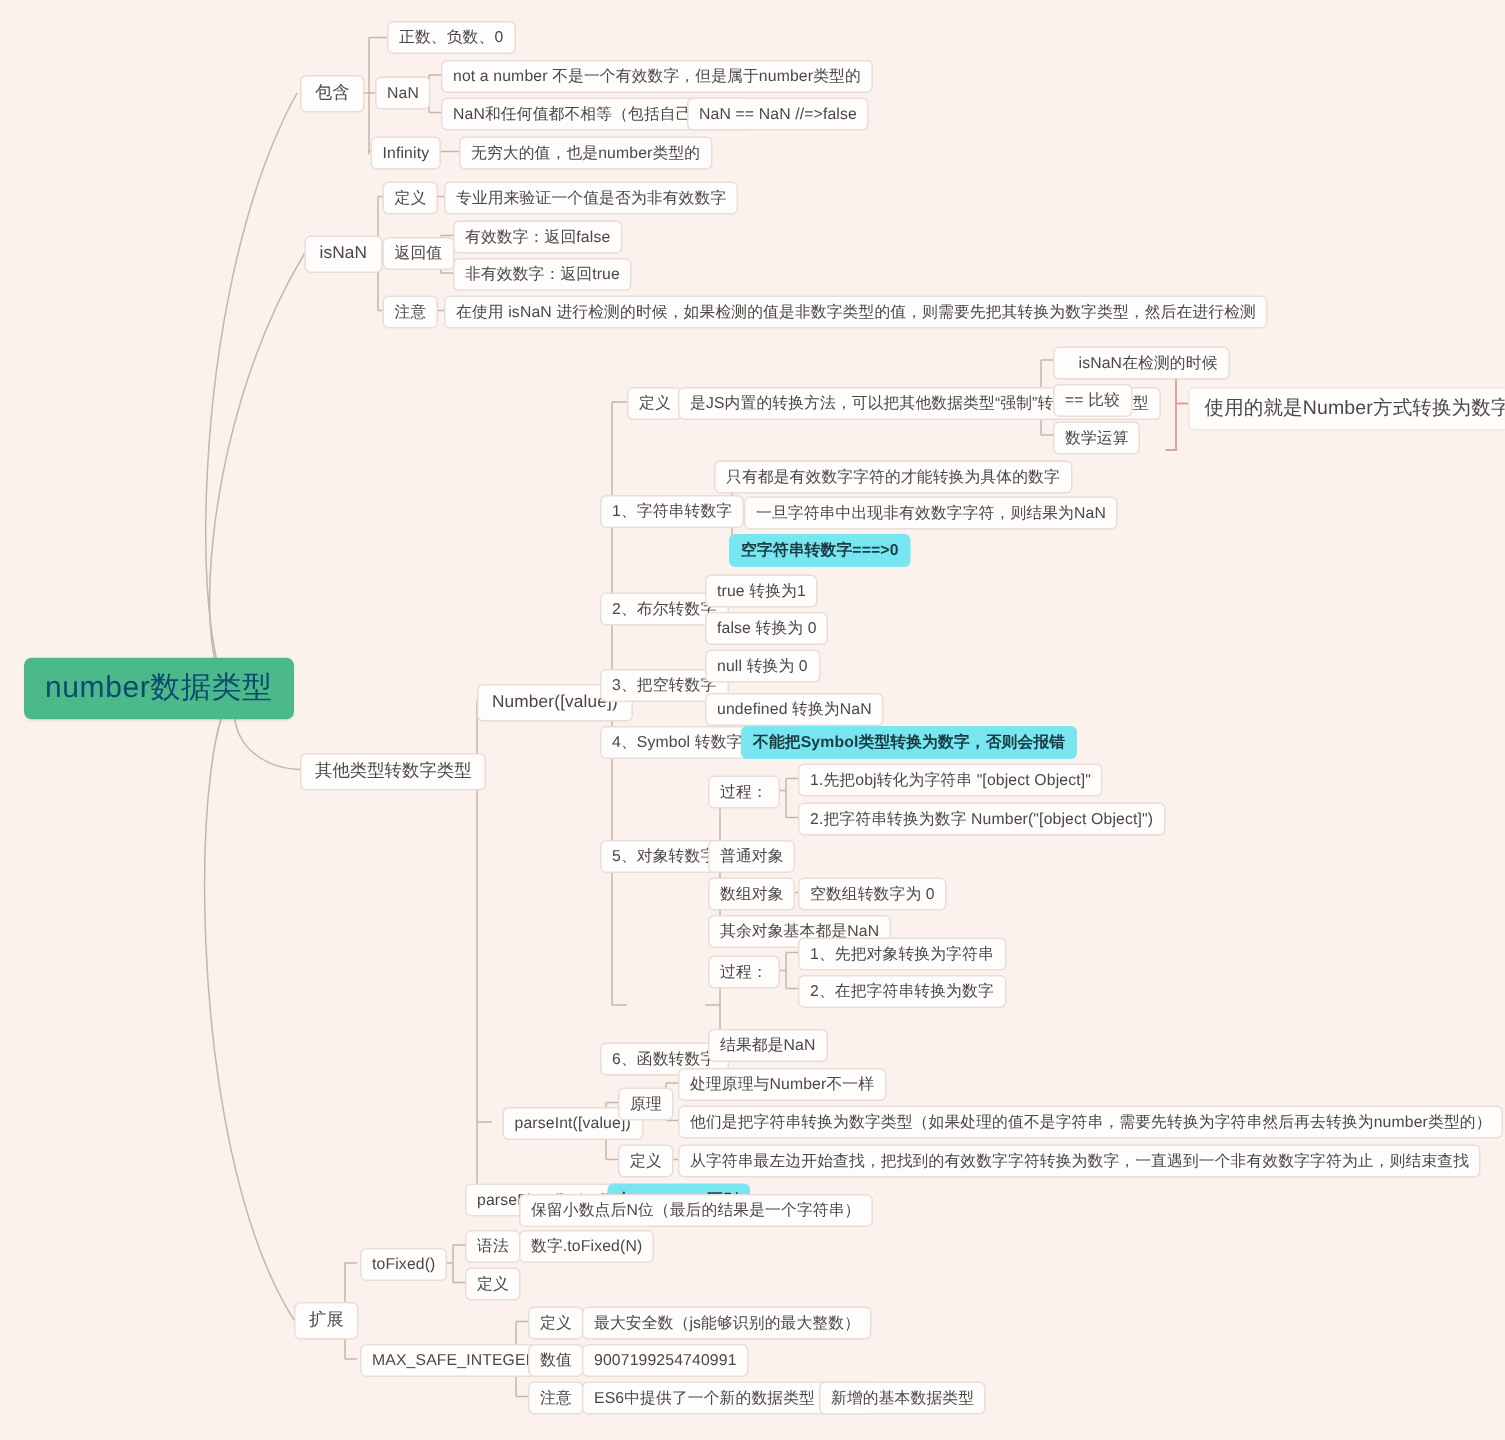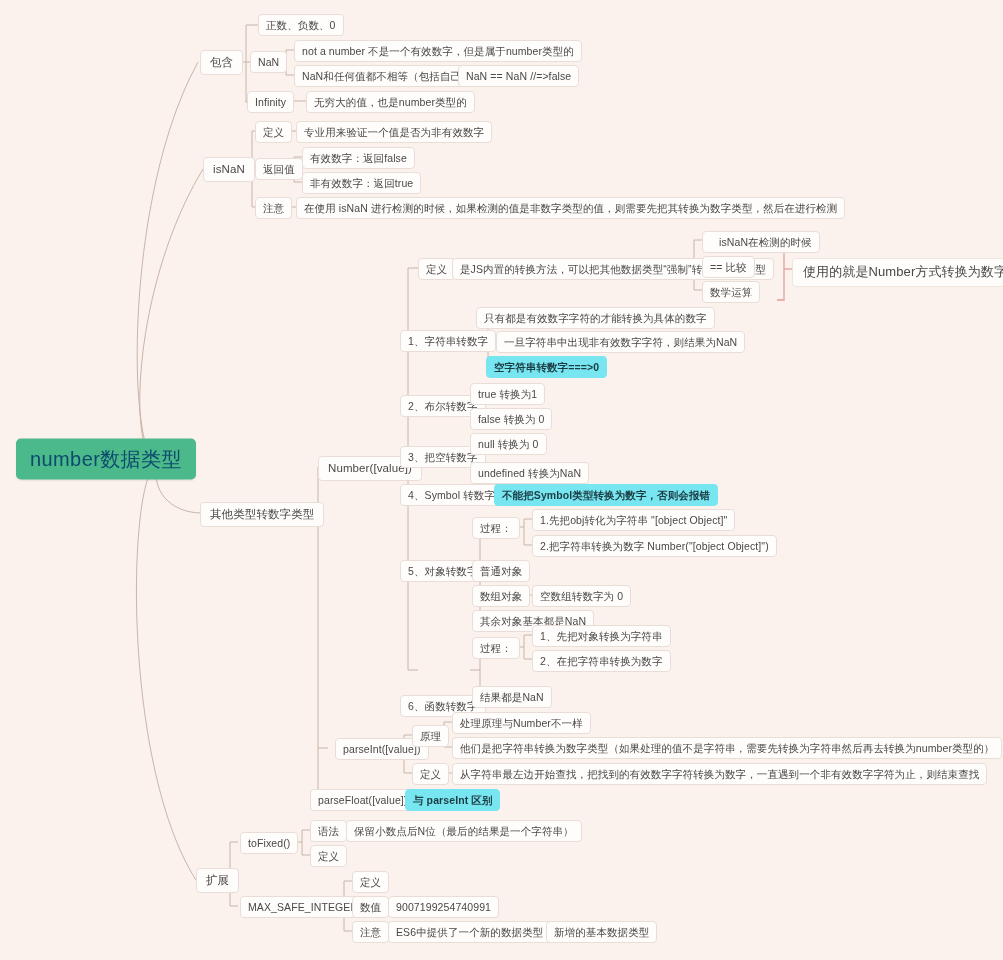--- a/index.html
+++ b/index.html
@@ -268,23 +268,24 @@
 
   <div class="node lvl2" style="left:310px;top:789px;">parseFloat([value])</div>
   <div class="node lvl2 hl" style="left:405px;top:789px;">与 parseInt 区别</div>
 
   <div class="node lvl1" style="left:196px;top:868px;">扩展</div>
 
   <div class="node lvl2" style="left:240px;top:832px;">toFixed()</div>
   <div class="node lvl2" style="left:310px;top:820px;">语法</div>
   <div class="node lvl2" style="left:346px;top:820px;text-align:center;">数字.toFixed(N)</div>
   <div class="node lvl2" style="left:310px;top:845px;">定义</div>
-  <div class="node lvl2" style="left:346px;top:820px;">保留小数点后N位（最后的结果是一个字符串）</div>
+  <div class="node lvl2" style="left:346px;top:796px;">保留小数点后N位（最后的结果是一个字符串）</div>
 
   <div class="node lvl2" style="left:240px;top:896px;">MAX_SAFE_INTEGER</div>
   <div class="node lvl2" style="left:352px;top:871px;">定义</div>
+  <div class="node lvl2" style="left:388px;top:871px;">最大安全数（js能够识别的最大整数）</div>
   <div class="node lvl2" style="left:352px;top:896px;">数值</div>
   <div class="node lvl2" style="left:388px;top:896px;">9007199254740991</div>
   <div class="node lvl2" style="left:352px;top:921px;">注意</div>
   <div class="node lvl2" style="left:388px;top:921px;">ES6中提供了一个新的数据类型 BigInt</div>
   <div class="node lvl2" style="left:546px;top:921px;">新增的基本数据类型</div>
 
 </div>
 
 </body></html>

